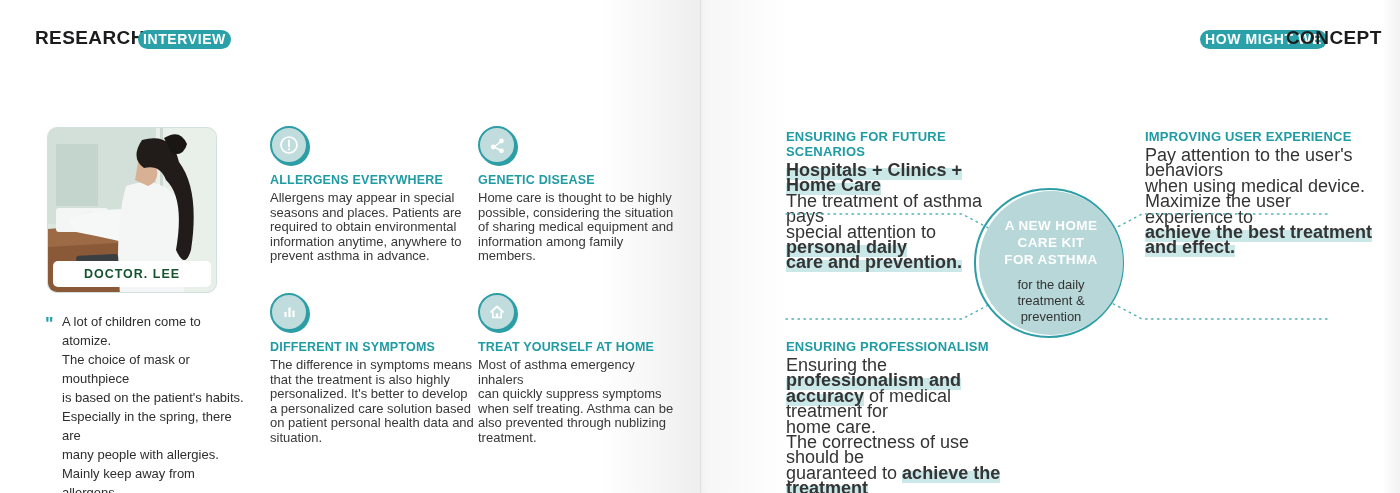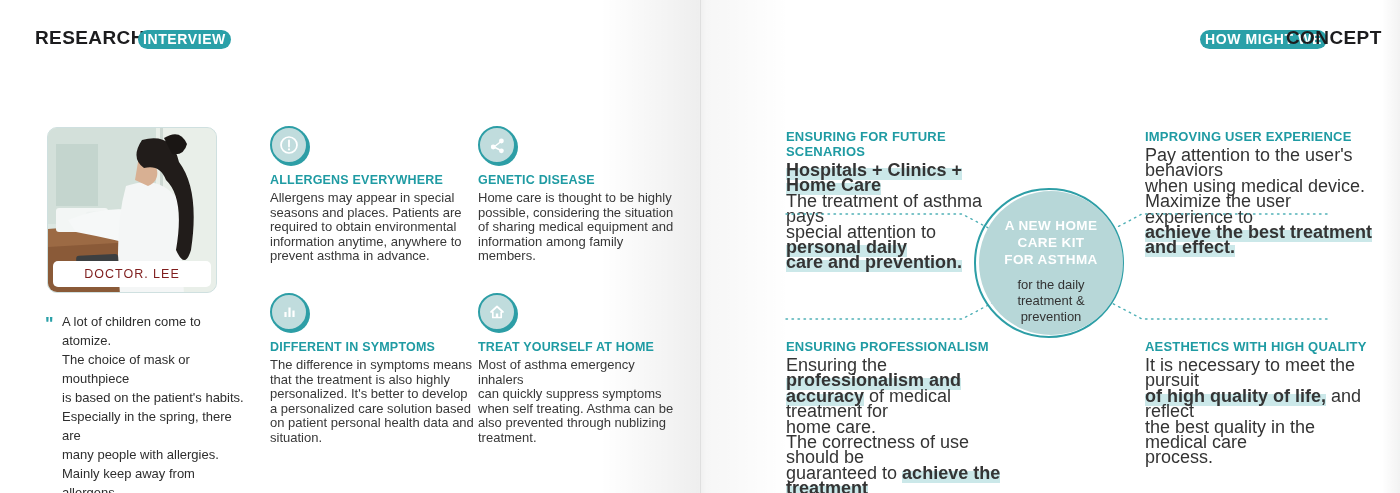--- a/index.html
+++ b/index.html
@@ -27,21 +27,21 @@
   }
 
   
   .photo-card {
     position:absolute; left:47px; top:127px; width:170px; height:166px;
     border-radius:10px; overflow:hidden; border:1px solid #cfe0e0; background:#dce7e2;
   }
   .photo-caption {
     position:absolute; left:5px; right:5px; bottom:5px; height:26px; background:#ffffff;
     border-radius:5px; display:flex; align-items:center; justify-content:center;
-    color:#7f1d1d; font-size:12.5px; font-weight:400; letter-spacing:1px;
+    color:#14532d; font-size:12.5px; font-weight:700; letter-spacing:1px;
   }
 
   
   .quote { position:absolute; left:45px; top:312px; width:200px; }
   .quote-mark { position:absolute; left:0; top:2px; color:#2aa0a8; font-size:18px; font-weight:800; }
   .quote-text { padding-left:17px; font-size:13px; line-height:19px; color:#2e2e2e; white-space:pre-line; }
 
   
   .finding { position:absolute; width:205px; }
   .icon-circle {
@@ -195,24 +195,20 @@
   <div class="concept" style="left:1145px; top:129px; width:235px;">
     <div class="concept-title">IMPROVING USER EXPERIENCE</div>
     <div class="concept-body"><span>Pay attention to the user's behaviors</span><br><span>when using medical device.</span><br><span>Maximize the user experience to</span><br><span class="hl">achieve the best treatment and effect.</span></div>
   </div>
 
   <div class="concept" style="left:786px; top:339px; width:215px;">
     <div class="concept-title">ENSURING PROFESSIONALISM</div>
     <div class="concept-body"><span>Ensuring the </span><span class="hl">professionalism and</span><br><span class="hl">accuracy</span><span> of medical treatment for</span><br><span>home care.</span><br><span>The correctness of use should be</span><br><span>guaranteed to </span><span class="hl">achieve the treatment</span><br><span class="hl">effect.</span></div>
   </div>
 
-  <div class="concept" style="left:1145px; top:339px; width:225px;">
-    <div class="concept-title">AESTHETICS WITH HIGH QUALITY</div>
-    <div class="concept-body"><span>It is necessary to meet the pursuit</span><br><span class="hl">of high quality of life,</span><span> and reflect</span><br><span>the best quality in the medical care</span><br><span>process.</span></div>
-  </div>
 
   <svg class="connectors">
     <g fill="none" stroke="#4fb0b6" stroke-width="1.4" stroke-dasharray="1.5 4.5" stroke-linecap="round">
       <path d="M786,214 H962 L996,232"></path>
       <path d="M1108,232 L1142,214 H1330"></path>
       <path d="M786,319 H962 L996,301"></path>
       <path d="M1108,301 L1142,319 H1330"></path>
     </g>
   </svg>
 

